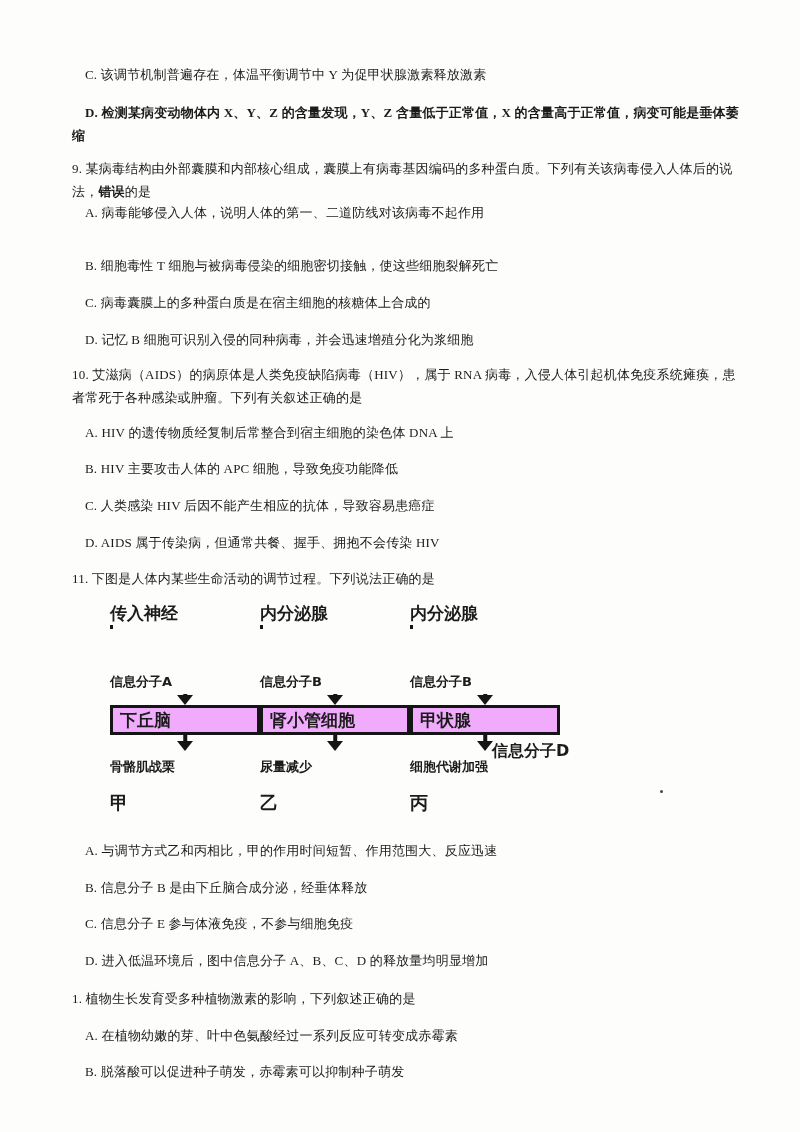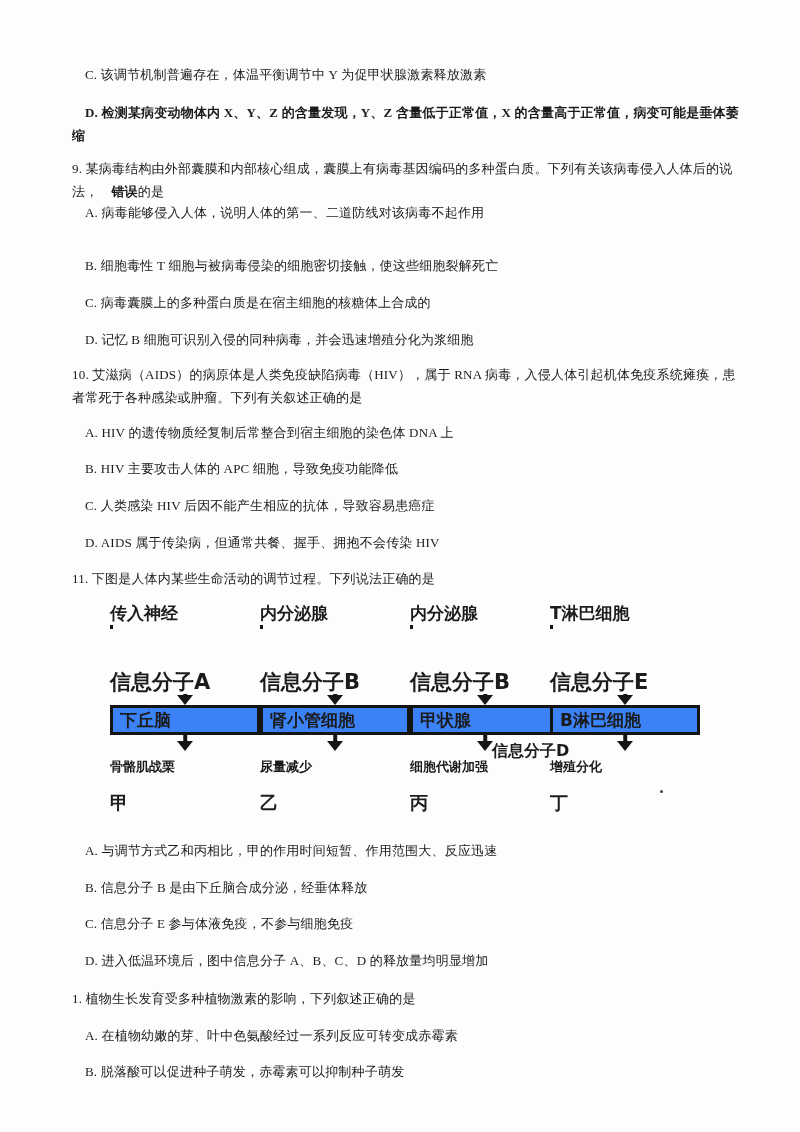--- a/index.html
+++ b/index.html
@@ -8,48 +8,48 @@
     background:#fdfdfc;color:#1b1b1b;
     font-family:"Liberation Serif","DejaVu Serif",serif;
   }
   .line{
     position:absolute;font-size:13px;line-height:22.5px;
     letter-spacing:0.2px;white-space:normal;
   }
   .stem{left:72px;width:676px;}
   .opt{left:85px;width:665px;}
   .hang{left:72px;width:676px;text-indent:13px;font-weight:bold;}
-  .b{font-weight:bold;margin-left:13px;}
+  .b{font-weight:bold;}
   
   #diagram{
     position:absolute;left:0;top:602px;width:800px;height:212px;
     font-family:"DejaVu Sans","Liberation Sans",sans-serif;font-weight:bold;
   }
   .dcol{
     position:absolute;top:0;width:150px;height:212px;
     display:flex;flex-direction:column;
   }
   .d-top{height:24px;font-size:17px;line-height:22px;white-space:nowrap;}
   .d-tick{width:3px;height:9px;background:#151515;margin:1px 0;}
-  .d-mol{height:25px;font-size:21px;line-height:24px;white-space:nowrap;margin-top:40px;}
+  .d-mol{height:25px;font-size:13px;line-height:24px;white-space:nowrap;margin-top:40px;}
   .d-arrow{position:relative;width:100%;}
   .a1{height:25px;}
   .a2{height:35px;}
   .d-arrow::before{
     content:'';position:absolute;left:50%;transform:translateX(-50%);
     top:0;bottom:7px;width:3.5px;background:#151515;
   }
   .d-arrow::after{
     content:'';position:absolute;left:50%;transform:translateX(-50%);bottom:0;
     border-left:8px solid transparent;border-right:8px solid transparent;
     border-top:10px solid #151515;width:0;height:0;
   }
   .d-box{
     border:3px solid #151515;padding:1px 7px;font-size:17px;line-height:22px;
-    white-space:nowrap;background:#3b82f6;
+    white-space:nowrap;background:#f0abfc;
   }
   .d-result{height:24px;font-size:13px;line-height:24px;white-space:nowrap;margin-top:4px;}
   .d-letter{font-size:18px;line-height:22px;margin-top:13px;}
   .mid-label{
     position:absolute;left:calc(50% + 7px);top:6px;
     font-size:16px;white-space:nowrap;
   }
   .stray-dot{
     position:absolute;left:660px;top:790px;width:3px;height:3px;
     background:#444;border-radius:50%;
@@ -105,30 +105,20 @@
     <div class="d-mol">信息分子B</div>
     <div class="d-arrow a1"></div>
     <div class="d-box">甲状腺</div>
     <div class="d-arrow a2">
       <span class="mid-label">信息分子D</span>
     </div>
     <div class="d-result">细胞代谢加强</div>
     <div class="d-letter">丙</div>
   </div>
 
-  <div class="dcol" style="left:550px">
-    <div class="d-top">T淋巴细胞</div>
-    <div class="d-tick"></div>
-    <div class="d-mol">信息分子E</div>
-    <div class="d-arrow a1"></div>
-    <div class="d-box">B淋巴细胞</div>
-    <div class="d-arrow a2"></div>
-    <div class="d-result">增殖分化</div>
-    <div class="d-letter">丁</div>
-  </div>
 
 </div>
 <div class="stray-dot"></div>
 
 <div class="line opt" style="top:840px">A. 与调节方式乙和丙相比，甲的作用时间短暂、作用范围大、反应迅速</div>
 <div class="line opt" style="top:877px">B. 信息分子 B 是由下丘脑合成分泌，经垂体释放</div>
 <div class="line opt" style="top:913px">C. 信息分子 E 参与体液免疫，不参与细胞免疫</div>
 <div class="line opt" style="top:950px">D. 进入低温环境后，图中信息分子 A、B、C、D 的释放量均明显增加</div>
 
 <div class="line stem" style="top:988px">1. 植物生长发育受多种植物激素的影响，下列叙述正确的是</div>

